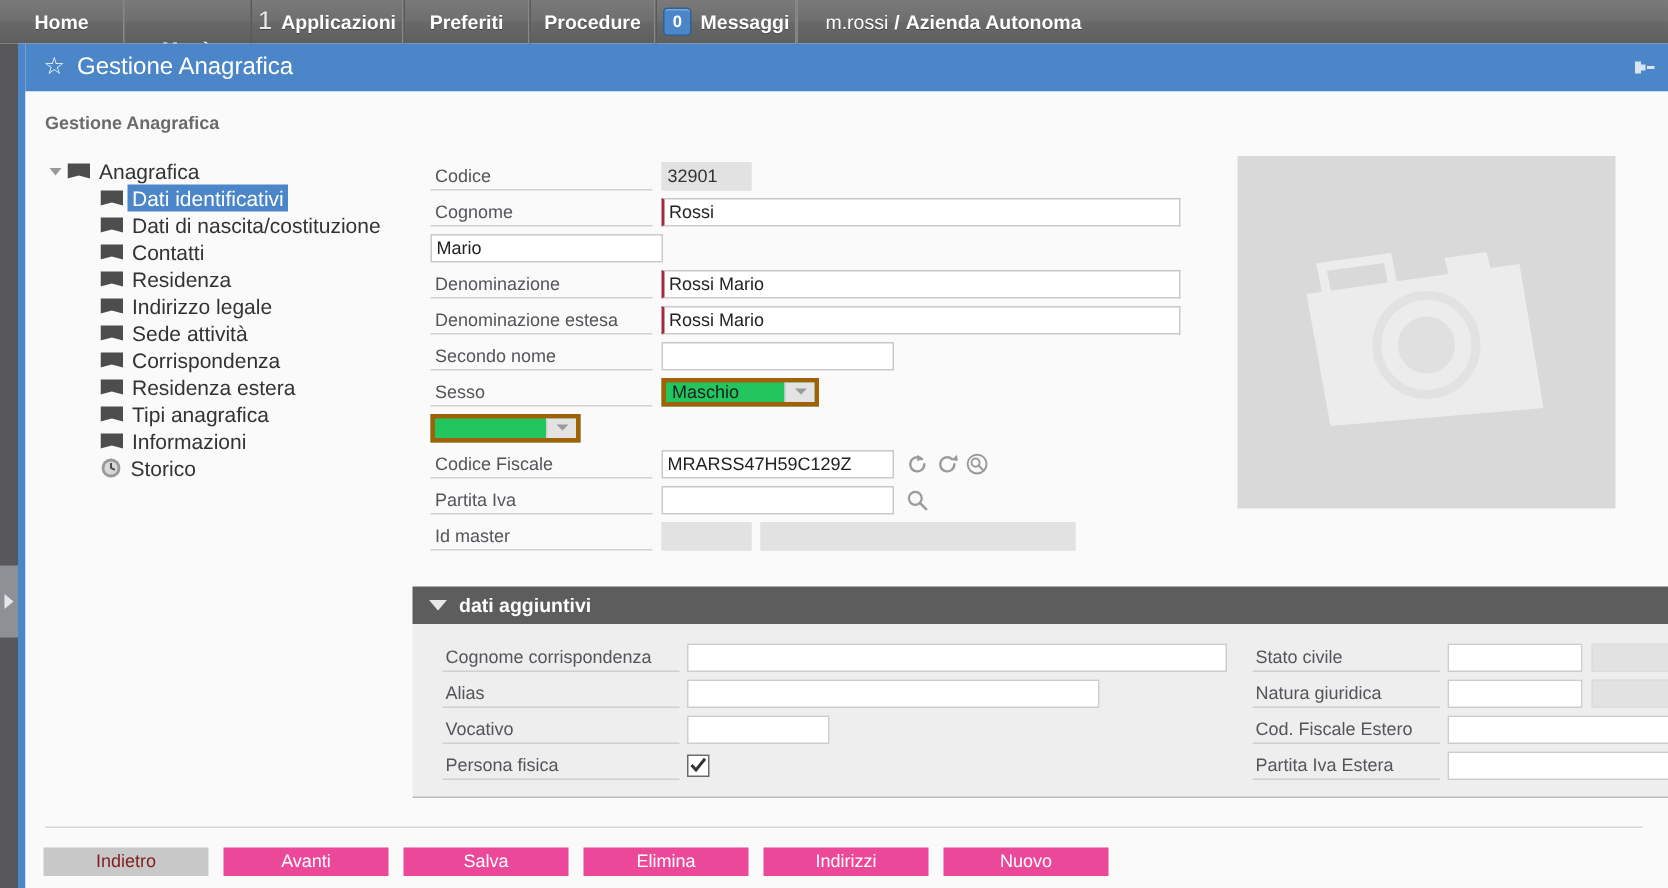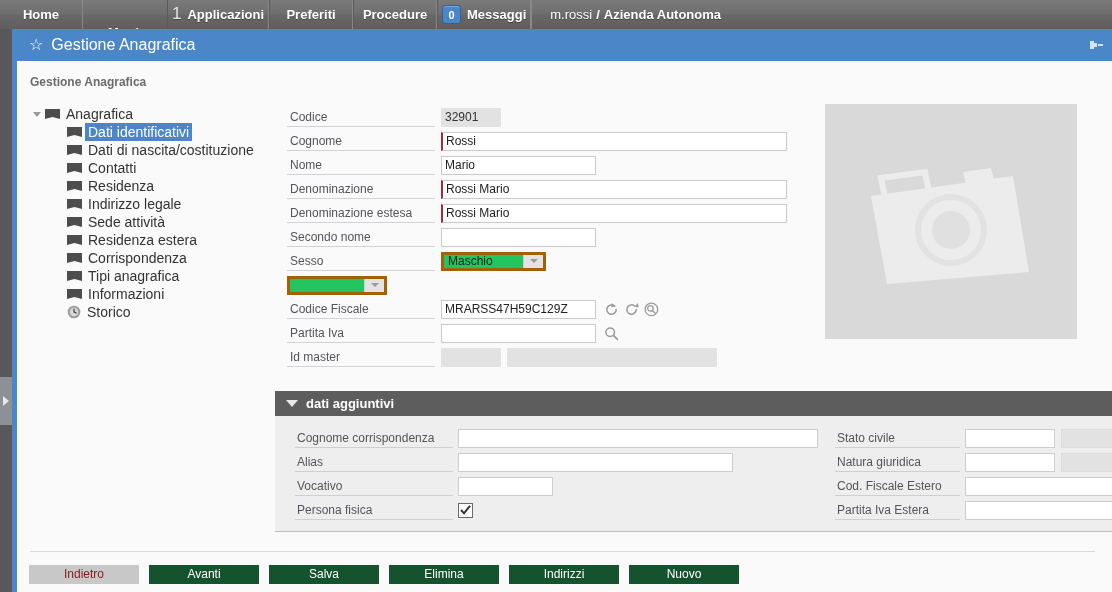--- a/index.html
+++ b/index.html
@@ -423,21 +423,21 @@
   .footer {
     position: absolute;
     left: 29px; top: 565px;
     display: flex;
     gap: 10px;
   }
   .btn {
     width: 110px;
     height: 19px;
     border: none;
-    background: #14532d;
+    background: #ec4899;
     color: #ffffff;
     font-family: "Liberation Sans", sans-serif;
     font-size: 12px;
     line-height: 19px;
     text-align: center;
     cursor: pointer;
     padding: 0;
   }
   .btn.disabled {
     background: #c8c8c8;
@@ -566,30 +566,30 @@
       </span>
       <span class="tree-label">Sede attività</span>
     </div>
 
     <div class="tree-row child">
       <span class="folder-ico">
         <svg width="15" height="13" viewBox="0 0 15 13">
             <path d="M0 1 L15 1 L15 11 L7.5 9 L0 11 Z" fill="#4d4d4d"></path>
           </svg>
       </span>
+      <span class="tree-label">Corrispondenza</span>
+    </div>
+
+    <div class="tree-row child">
+      <span class="folder-ico">
+        <svg width="15" height="13" viewBox="0 0 15 13">
+            <path d="M0 1 L15 1 L15 11 L7.5 9 L0 11 Z" fill="#4d4d4d"></path>
+          </svg>
+      </span>
       <span class="tree-label">Residenza estera</span>
-    </div>
-
-    <div class="tree-row child">
-      <span class="folder-ico">
-        <svg width="15" height="13" viewBox="0 0 15 13">
-            <path d="M0 1 L15 1 L15 11 L7.5 9 L0 11 Z" fill="#4d4d4d"></path>
-          </svg>
-      </span>
-      <span class="tree-label">Corrispondenza</span>
     </div>
 
     <div class="tree-row child">
       <span class="folder-ico">
         <svg width="15" height="13" viewBox="0 0 15 13">
             <path d="M0 1 L15 1 L15 11 L7.5 9 L0 11 Z" fill="#4d4d4d"></path>
           </svg>
       </span>
       <span class="tree-label">Tipi anagrafica</span>
     </div>
@@ -621,21 +621,20 @@
       <div class="flabel">Codice</div>
       <input class="fin ro w-60" readonly="" value="32901" style="">
     </div>
 
     <div class="frow">
       <div class="flabel">Cognome</div>
       <input class="fin req w-365" value="Rossi" style="">
     </div>
 
     <div class="frow">
-      <div class="flabel">Nome</div>
       <input class="fin w-155" value="Mario" style="">
     </div>
 
     <div class="frow">
       <div class="flabel">Denominazione</div>
       <input class="fin req w-365" value="Rossi Mario" style="">
     </div>
 
     <div class="frow">
       <div class="flabel">Denominazione estesa</div>

